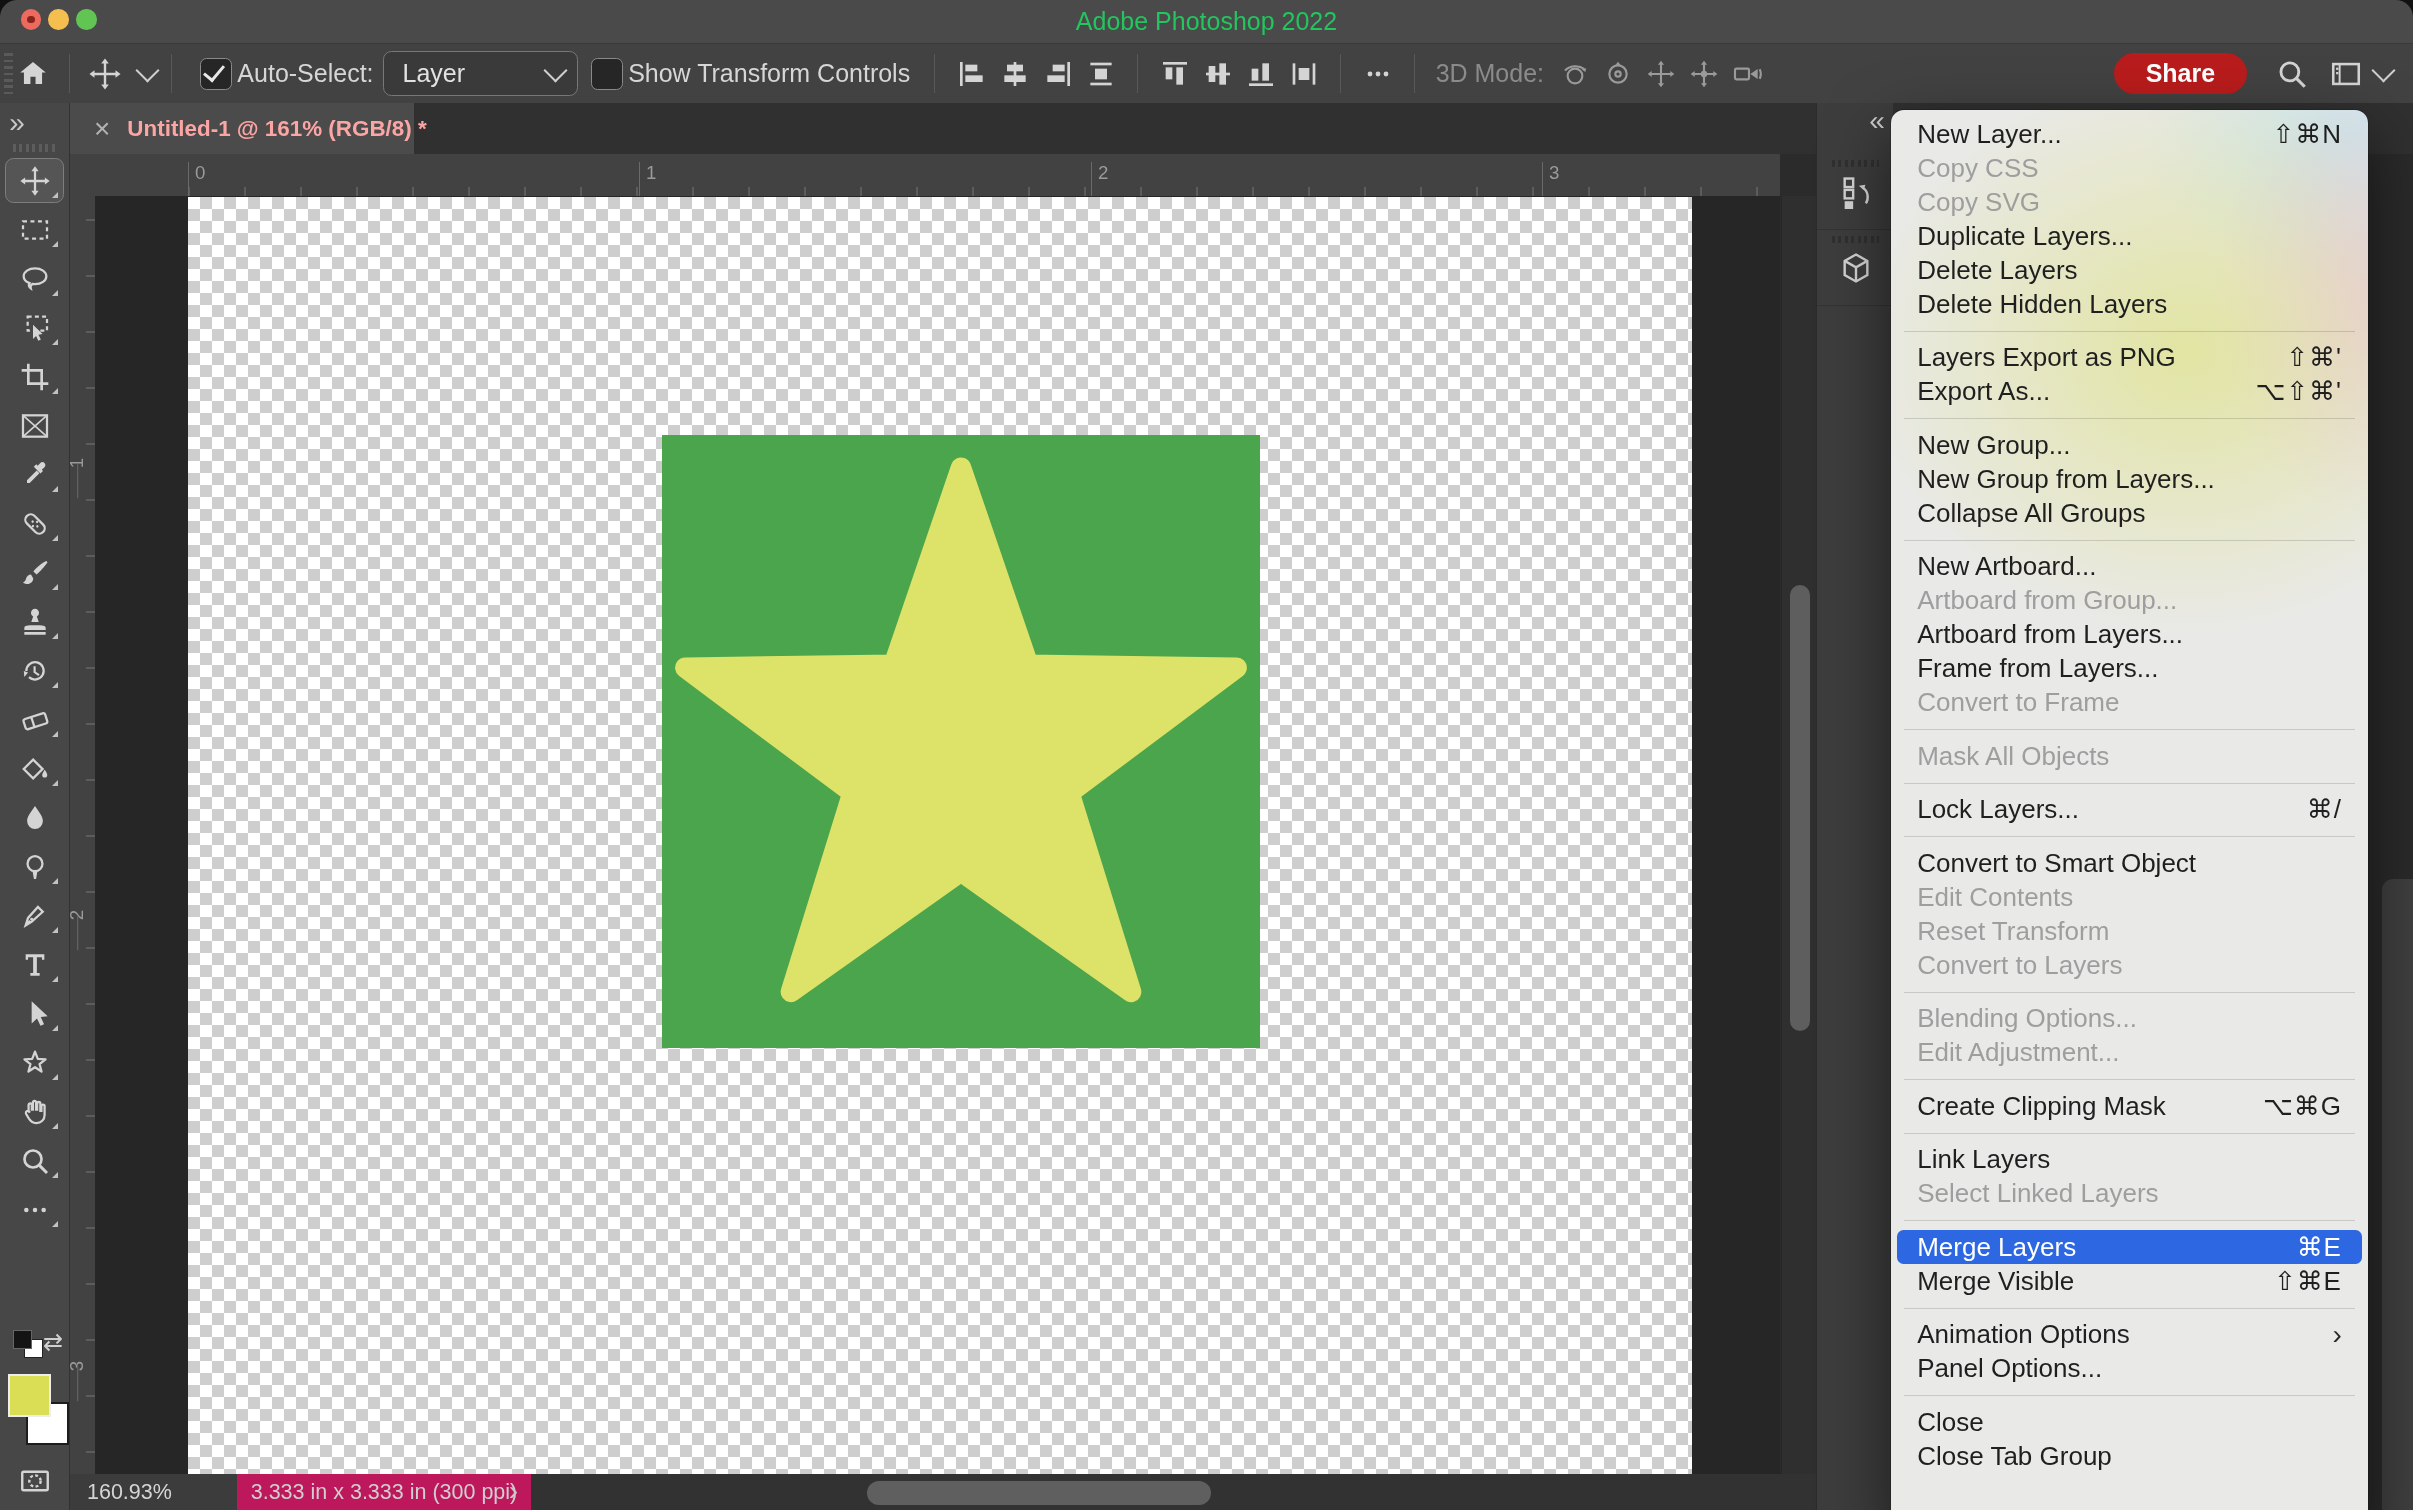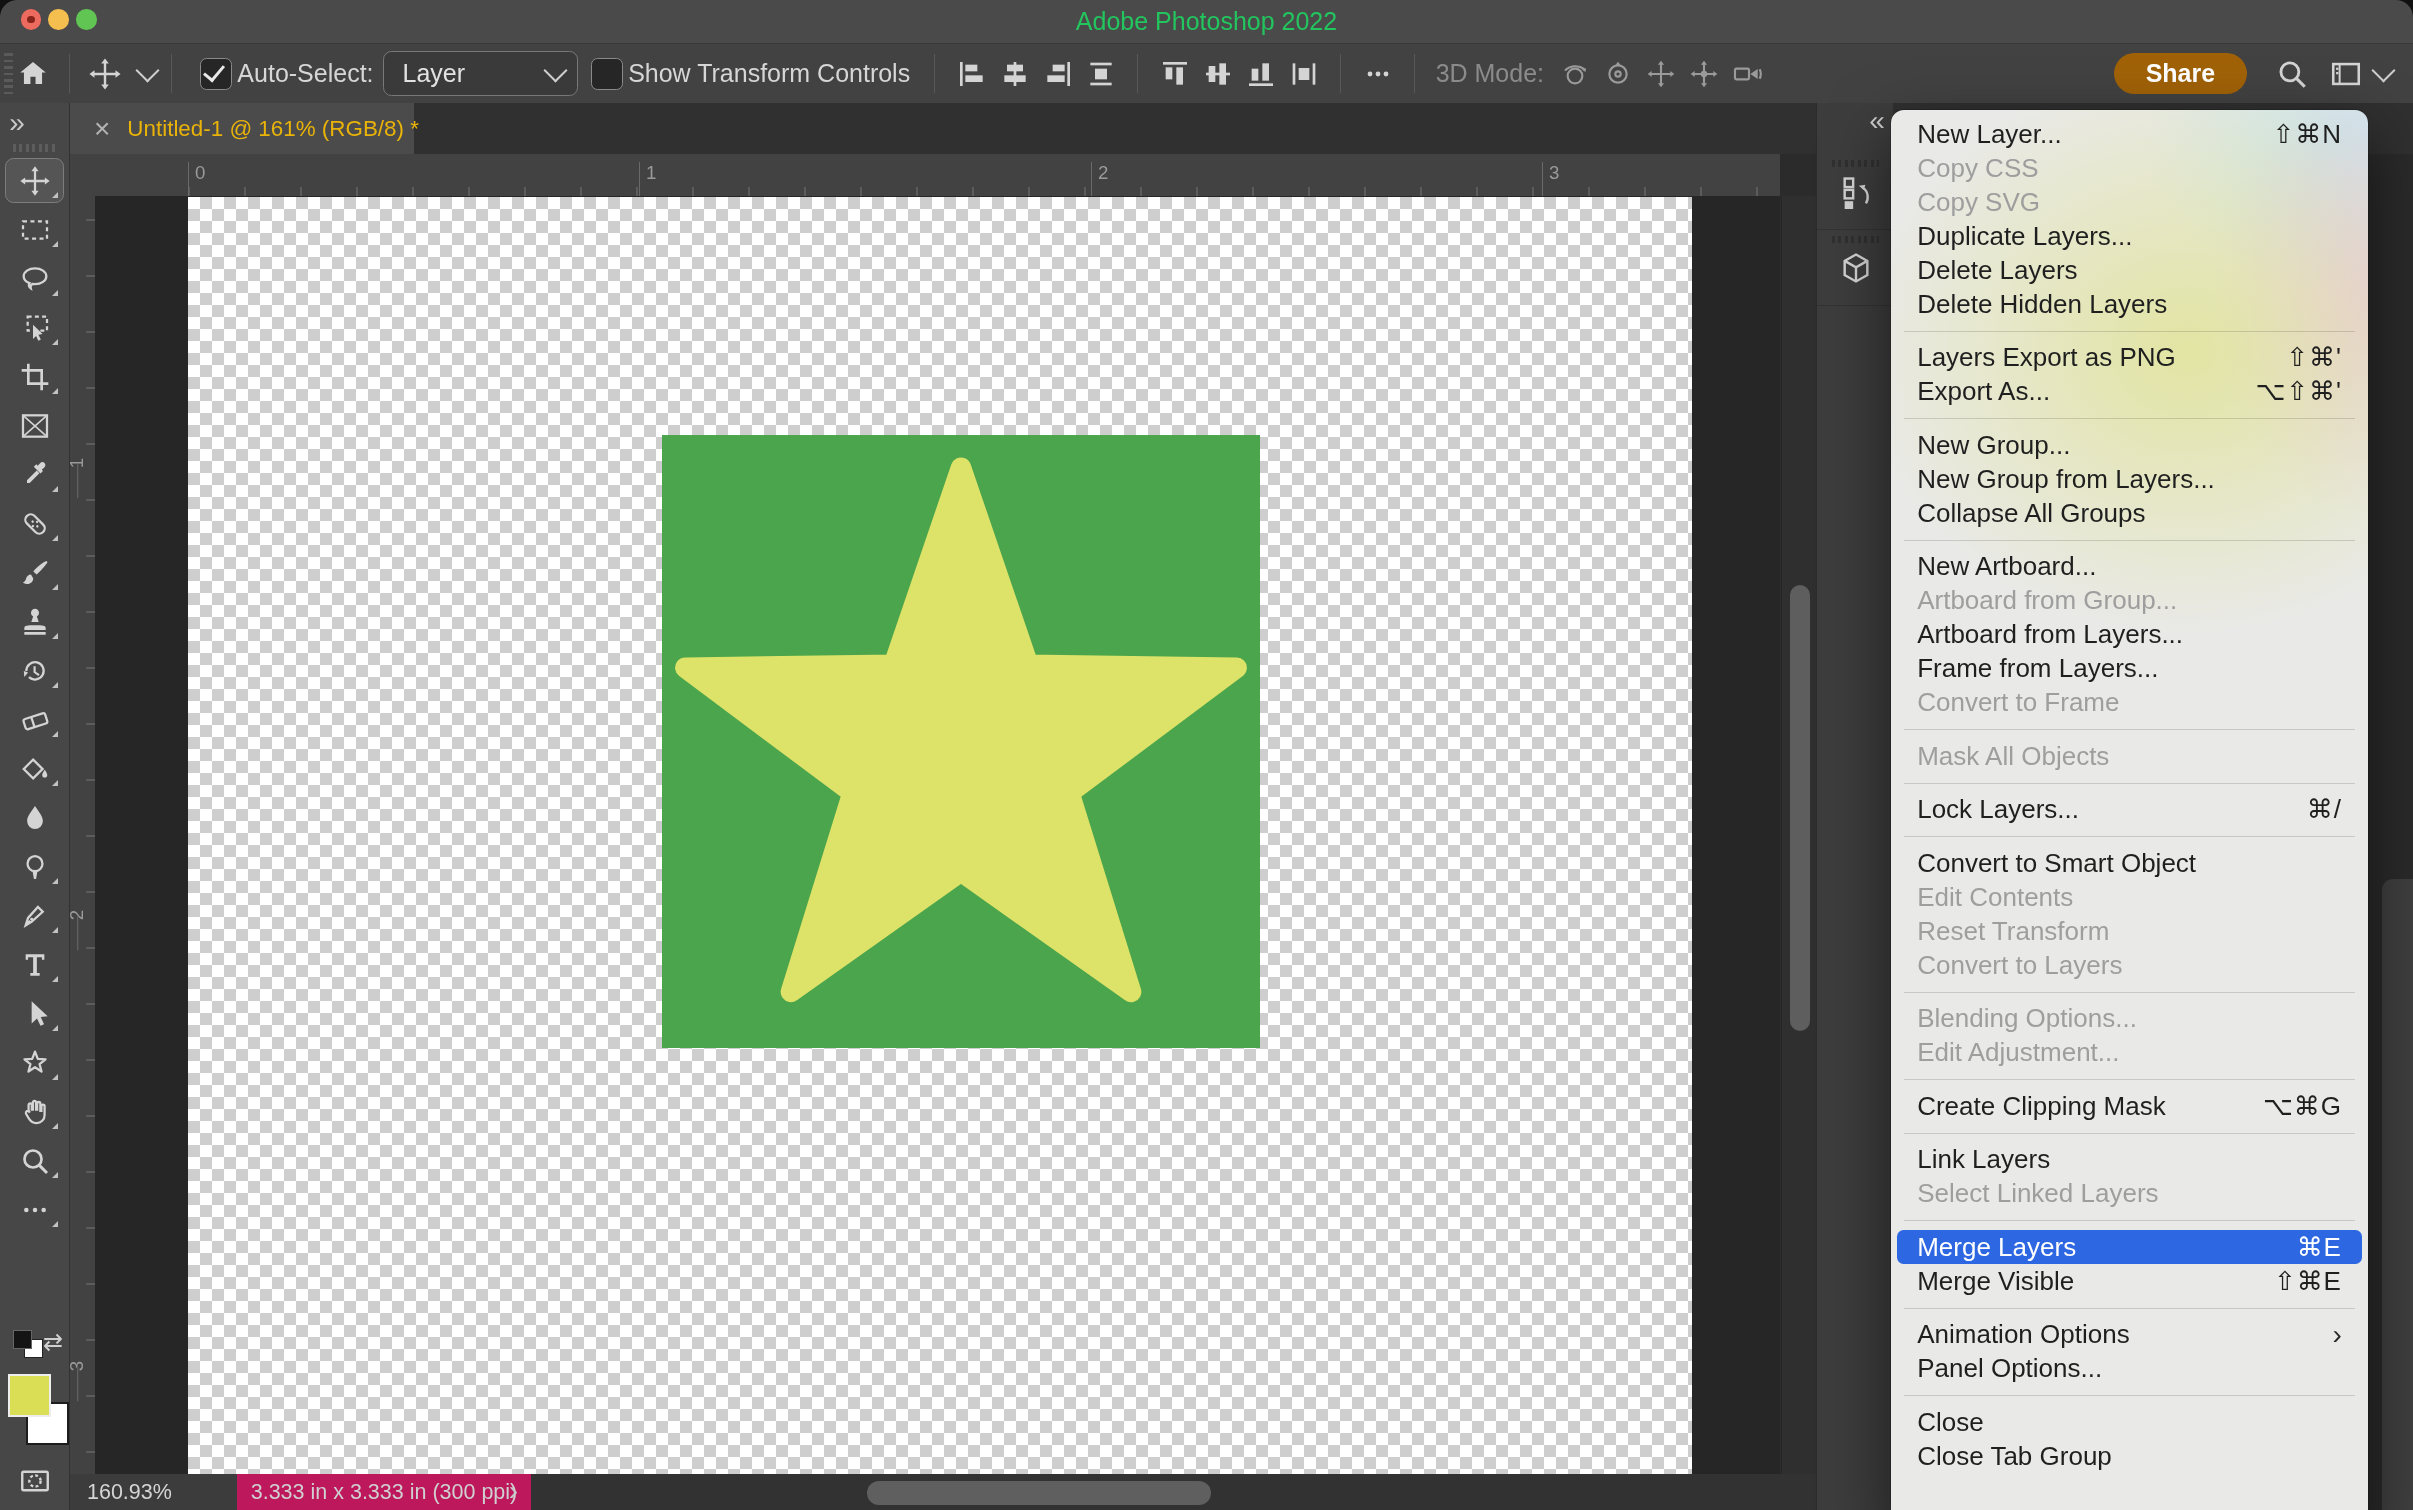--- a/index.html
+++ b/index.html
@@ -31,21 +31,21 @@
   .checkbox.checked::after{content:"";position:absolute;left:7.5px;top:2.8px;width:9.3px;height:17px;
             border:solid #e8e8e8;border-width:0 3.3px 3.3px 0;transform:rotate(40deg);}
   .dropdown{height:43px;min-width:161px;border:1.9px solid #787878;border-radius:8.4px;background:#3a3a3a;
             display:flex;align-items:center;justify-content:space-between;padding:0 13px 0 18.7px;color:#e2e2e2;
             font-size:25px;flex:none;}
   .chev-down{width:15px;height:15px;border:solid #cfcfcf;border-width:0 2.3px 2.3px 0;
              transform:rotate(45deg);margin-left:13px;margin-top:-5.6px;flex:none;}
   .align-ic{width:43px;height:43px;display:flex;align-items:center;justify-content:center;flex:none;}
   .align-ic svg{width:32px;height:32px;}
   .ob-right{margin-left:auto;display:flex;align-items:center;margin-right:20.6px;}
-  .share-btn{height:41px;padding:0 32px;border-radius:20.6px;background:#a16207;color:#fff;
+  .share-btn{height:41px;padding:0 32px;border-radius:20.6px;background:#b91c1c;color:#fff;
              font-size:25px;font-weight:600;display:flex;align-items:center;border:none;}
   
   .toolbar{position:absolute;left:0;top:103px;width:69px;bottom:0;background:#474747;border-right:0.9px solid #323232;}
   .tb-expand{position:absolute;left:9.3px;top:3.7px;color:#c9c9c9;font-size:28px;letter-spacing:-3.7px;}
   .tb-grip{position:absolute;left:13px;top:41px;width:43px;height:7.5px;
            background:repeating-linear-gradient(to right,#5d5d5d 0 2.8px,transparent 2.8px 6.5px);}
   .tools{position:absolute;left:0;top:53px;width:69px;}
   .tool{position:relative;width:69px;height:49px;display:flex;align-items:center;justify-content:center;}
   .tool svg{width:32px;height:32px;}
   .tool.selected::before{content:"";position:absolute;left:4.7px;top:1.9px;right:4.7px;bottom:1.9px;
@@ -58,21 +58,21 @@
   .mini-fg{position:absolute;left:13px;top:1.9px;width:17px;height:17px;background:#141414;border:1.9px solid #666;}
   .swap-arrows{position:absolute;left:43px;top:0;color:#cfcfcf;font-size:24px;}
   .swatch-bg{position:absolute;left:26px;top:1299px;width:39px;height:39px;background:#ffffff;border:2.8px solid #1d1d1d;}
   .swatch-fg{position:absolute;left:7.5px;top:1271px;width:39px;height:39px;border:2.8px solid #ededed;}
   .tb-bottom{position:absolute;left:0;width:69px;height:49px;display:flex;align-items:center;justify-content:center;}
   .tb-bottom svg{width:34px;height:34px;}
   
   .tabbar{position:absolute;left:70px;top:103px;width:1746px;height:51px;background:#303030;}
   .tab{position:absolute;left:0;top:0;width:344px;height:51px;background:#4b4b4b;display:flex;align-items:center;}
   .tab-close{color:#b3b3b3;font-size:28px;margin:0 17px 0 24px;line-height:51px;}
-  .tab-title{color:#eab308;font-size:22.4px;font-weight:400;white-space:nowrap;text-align:right;}
+  .tab-title{color:#fca5a5;font-size:22.4px;font-weight:700;white-space:nowrap;text-align:right;}
   .ruler-corner{position:absolute;left:70px;top:154px;width:25px;height:42px;background:#424242;
                 border-right:0.9px solid #333;border-bottom:0.9px solid #333;}
   .hruler{position:absolute;left:95px;top:154px;width:1685px;height:42px;background:#424242;border-bottom:0.9px solid #333;
           background-image:repeating-linear-gradient(to right,#5c5c5c 0 1.9px,transparent 1.9px 56px);
           background-size:100% 9.3px;background-repeat:no-repeat;background-position:93px 33px;}
   .hruler .num{position:absolute;top:7.5px;color:#9a9a9a;font-size:18.7px;}
   .hruler .num::before{content:"";position:absolute;left:-7.5px;top:0;width:0.9px;height:35px;background:#6a6a6a;}
   .vruler{position:absolute;left:70px;top:196px;width:25px;bottom:37px;background:#424242;border-right:0.9px solid #333;
           background-image:repeating-linear-gradient(to bottom,#5c5c5c 0 1.9px,transparent 1.9px 56px);
           background-size:9.3px 100%;background-repeat:no-repeat;background-position:16px 23px;}

